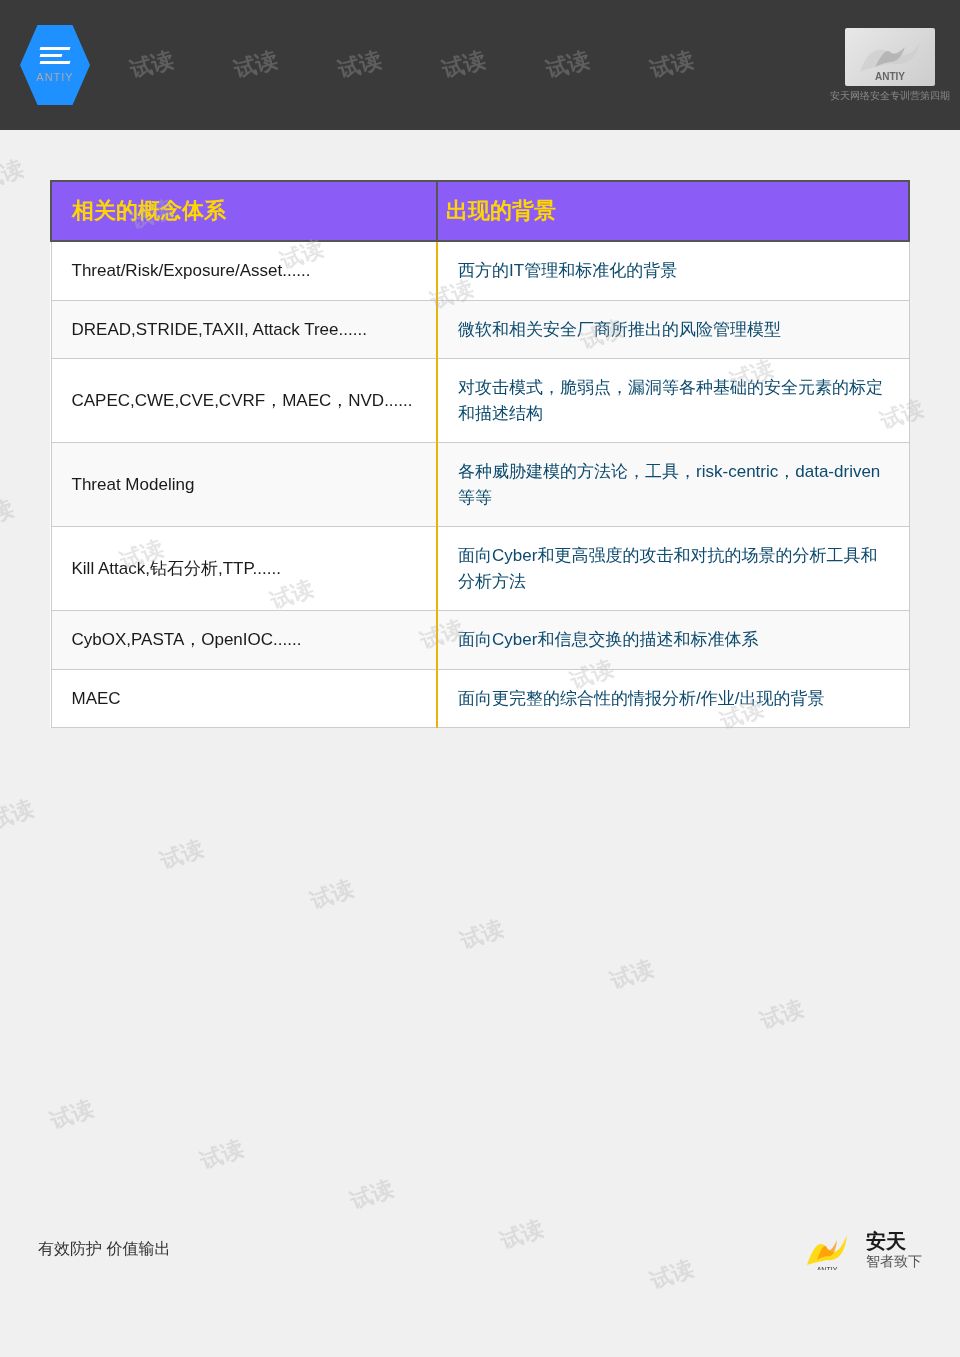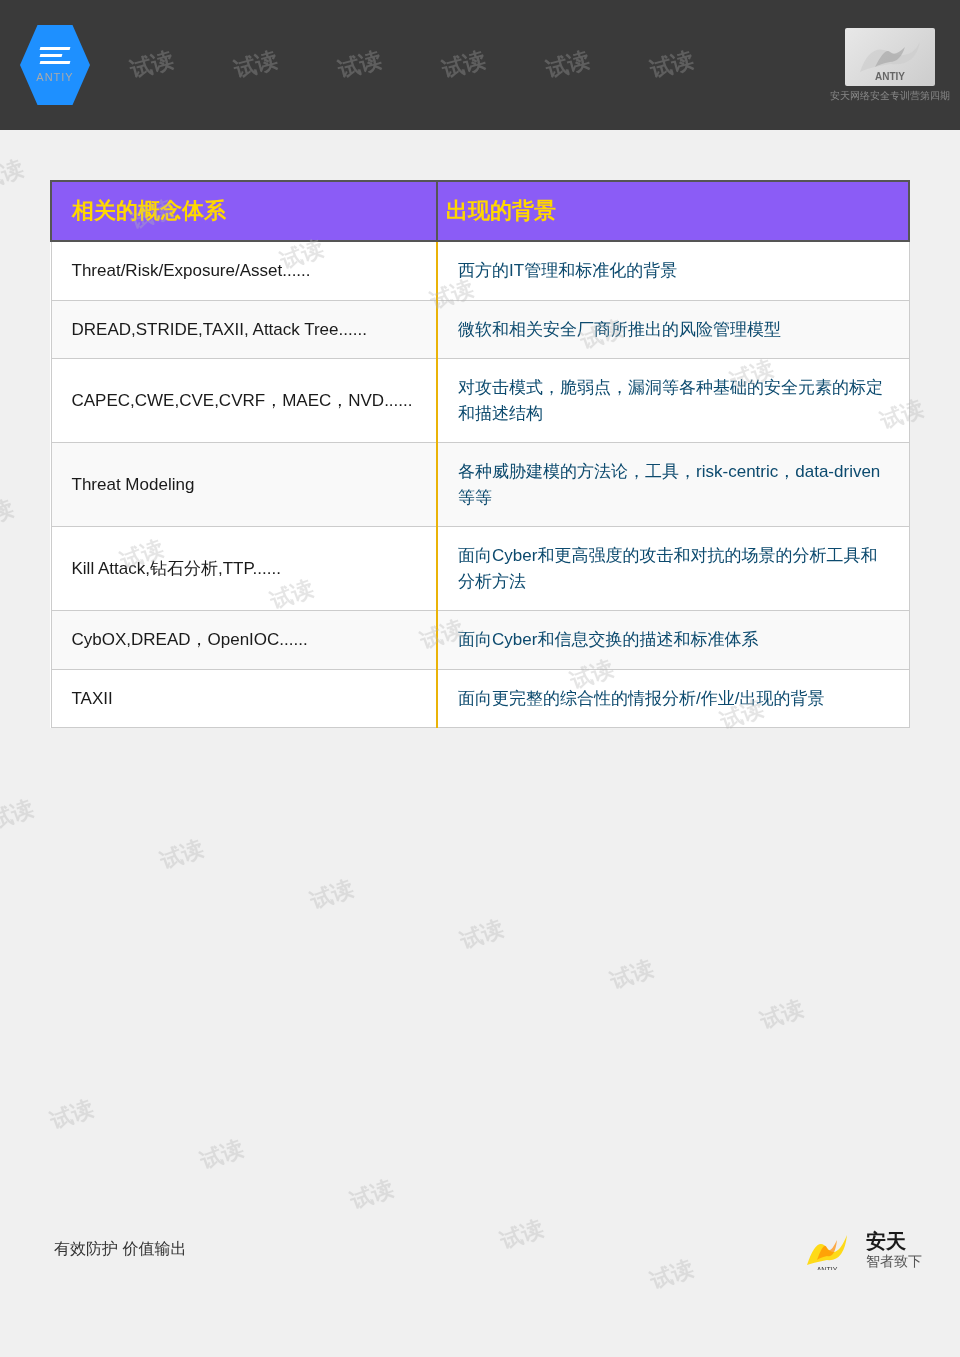--- a/index.html
+++ b/index.html
@@ -202,21 +202,21 @@
     }
 
     .concept-table tr:nth-child(odd) {
       background: #ffffff;
     }
 
     
     .footer {
       position: absolute;
       bottom: 30px;
-      left: 16px;
+      left: 0;
       right: 0;
       display: flex;
       justify-content: space-between;
       align-items: center;
       padding: 0 38px;
     }
 
     .footer-tagline {
       font-size: 16px;
       color: #333;
@@ -354,25 +354,25 @@
     </tr>
         <tr>
       <td>Threat Modeling</td>
       <td>各种威胁建模的方法论，工具，risk-centric，data-driven等等</td>
     </tr>
         <tr>
       <td>Kill Attack,钻石分析,TTP......</td>
       <td>面向Cyber和更高强度的攻击和对抗的场景的分析工具和分析方法</td>
     </tr>
         <tr>
-      <td>CybOX,DREAD，OpenIOC......</td>
+      <td>CybOX,PASTA，OpenIOC......</td>
       <td>面向Cyber和信息交换的描述和标准体系</td>
     </tr>
         <tr>
-      <td>TAXII</td>
+      <td>MAEC</td>
       <td>面向更完整的综合性的情报分析/作业/出现的背景</td>
     </tr>
       </tbody>
   </table>
 
   <div class="footer">
     <span class="footer-tagline">有效防护 价值输出</span>
     <div class="footer-logo">
       <div class="footer-logo-icon">
         <svg width="50" height="40" viewBox="0 0 50 40">

